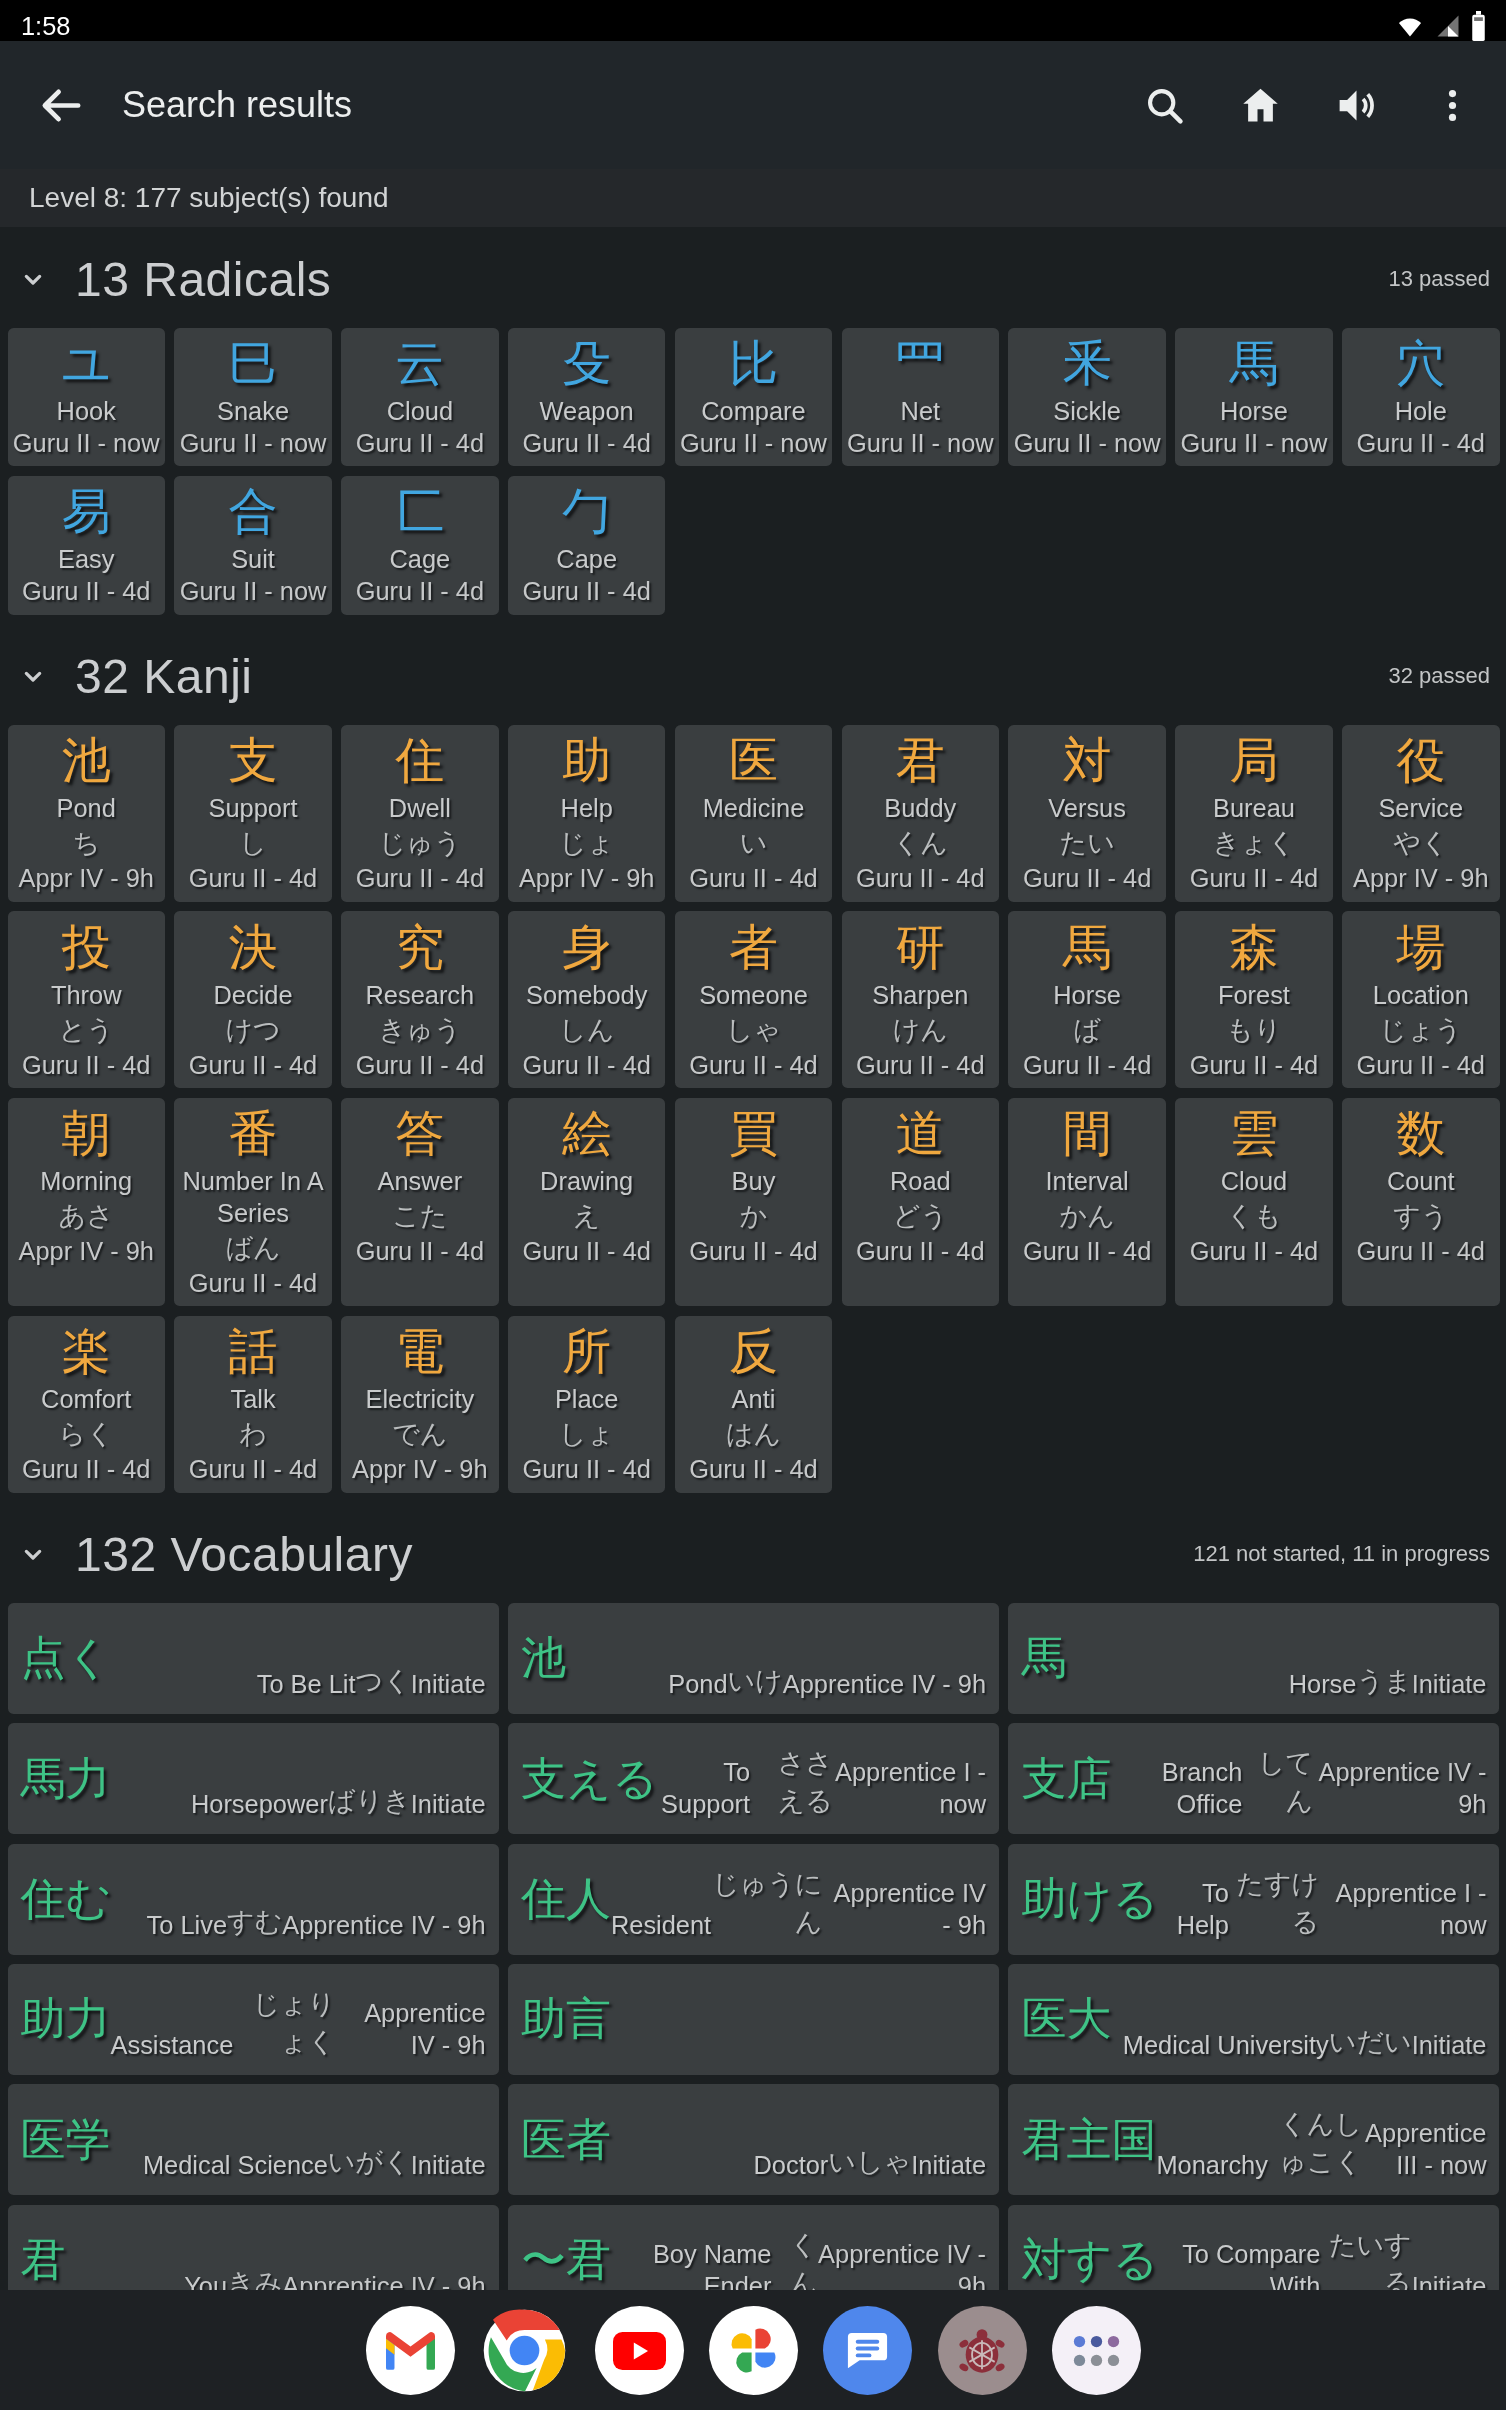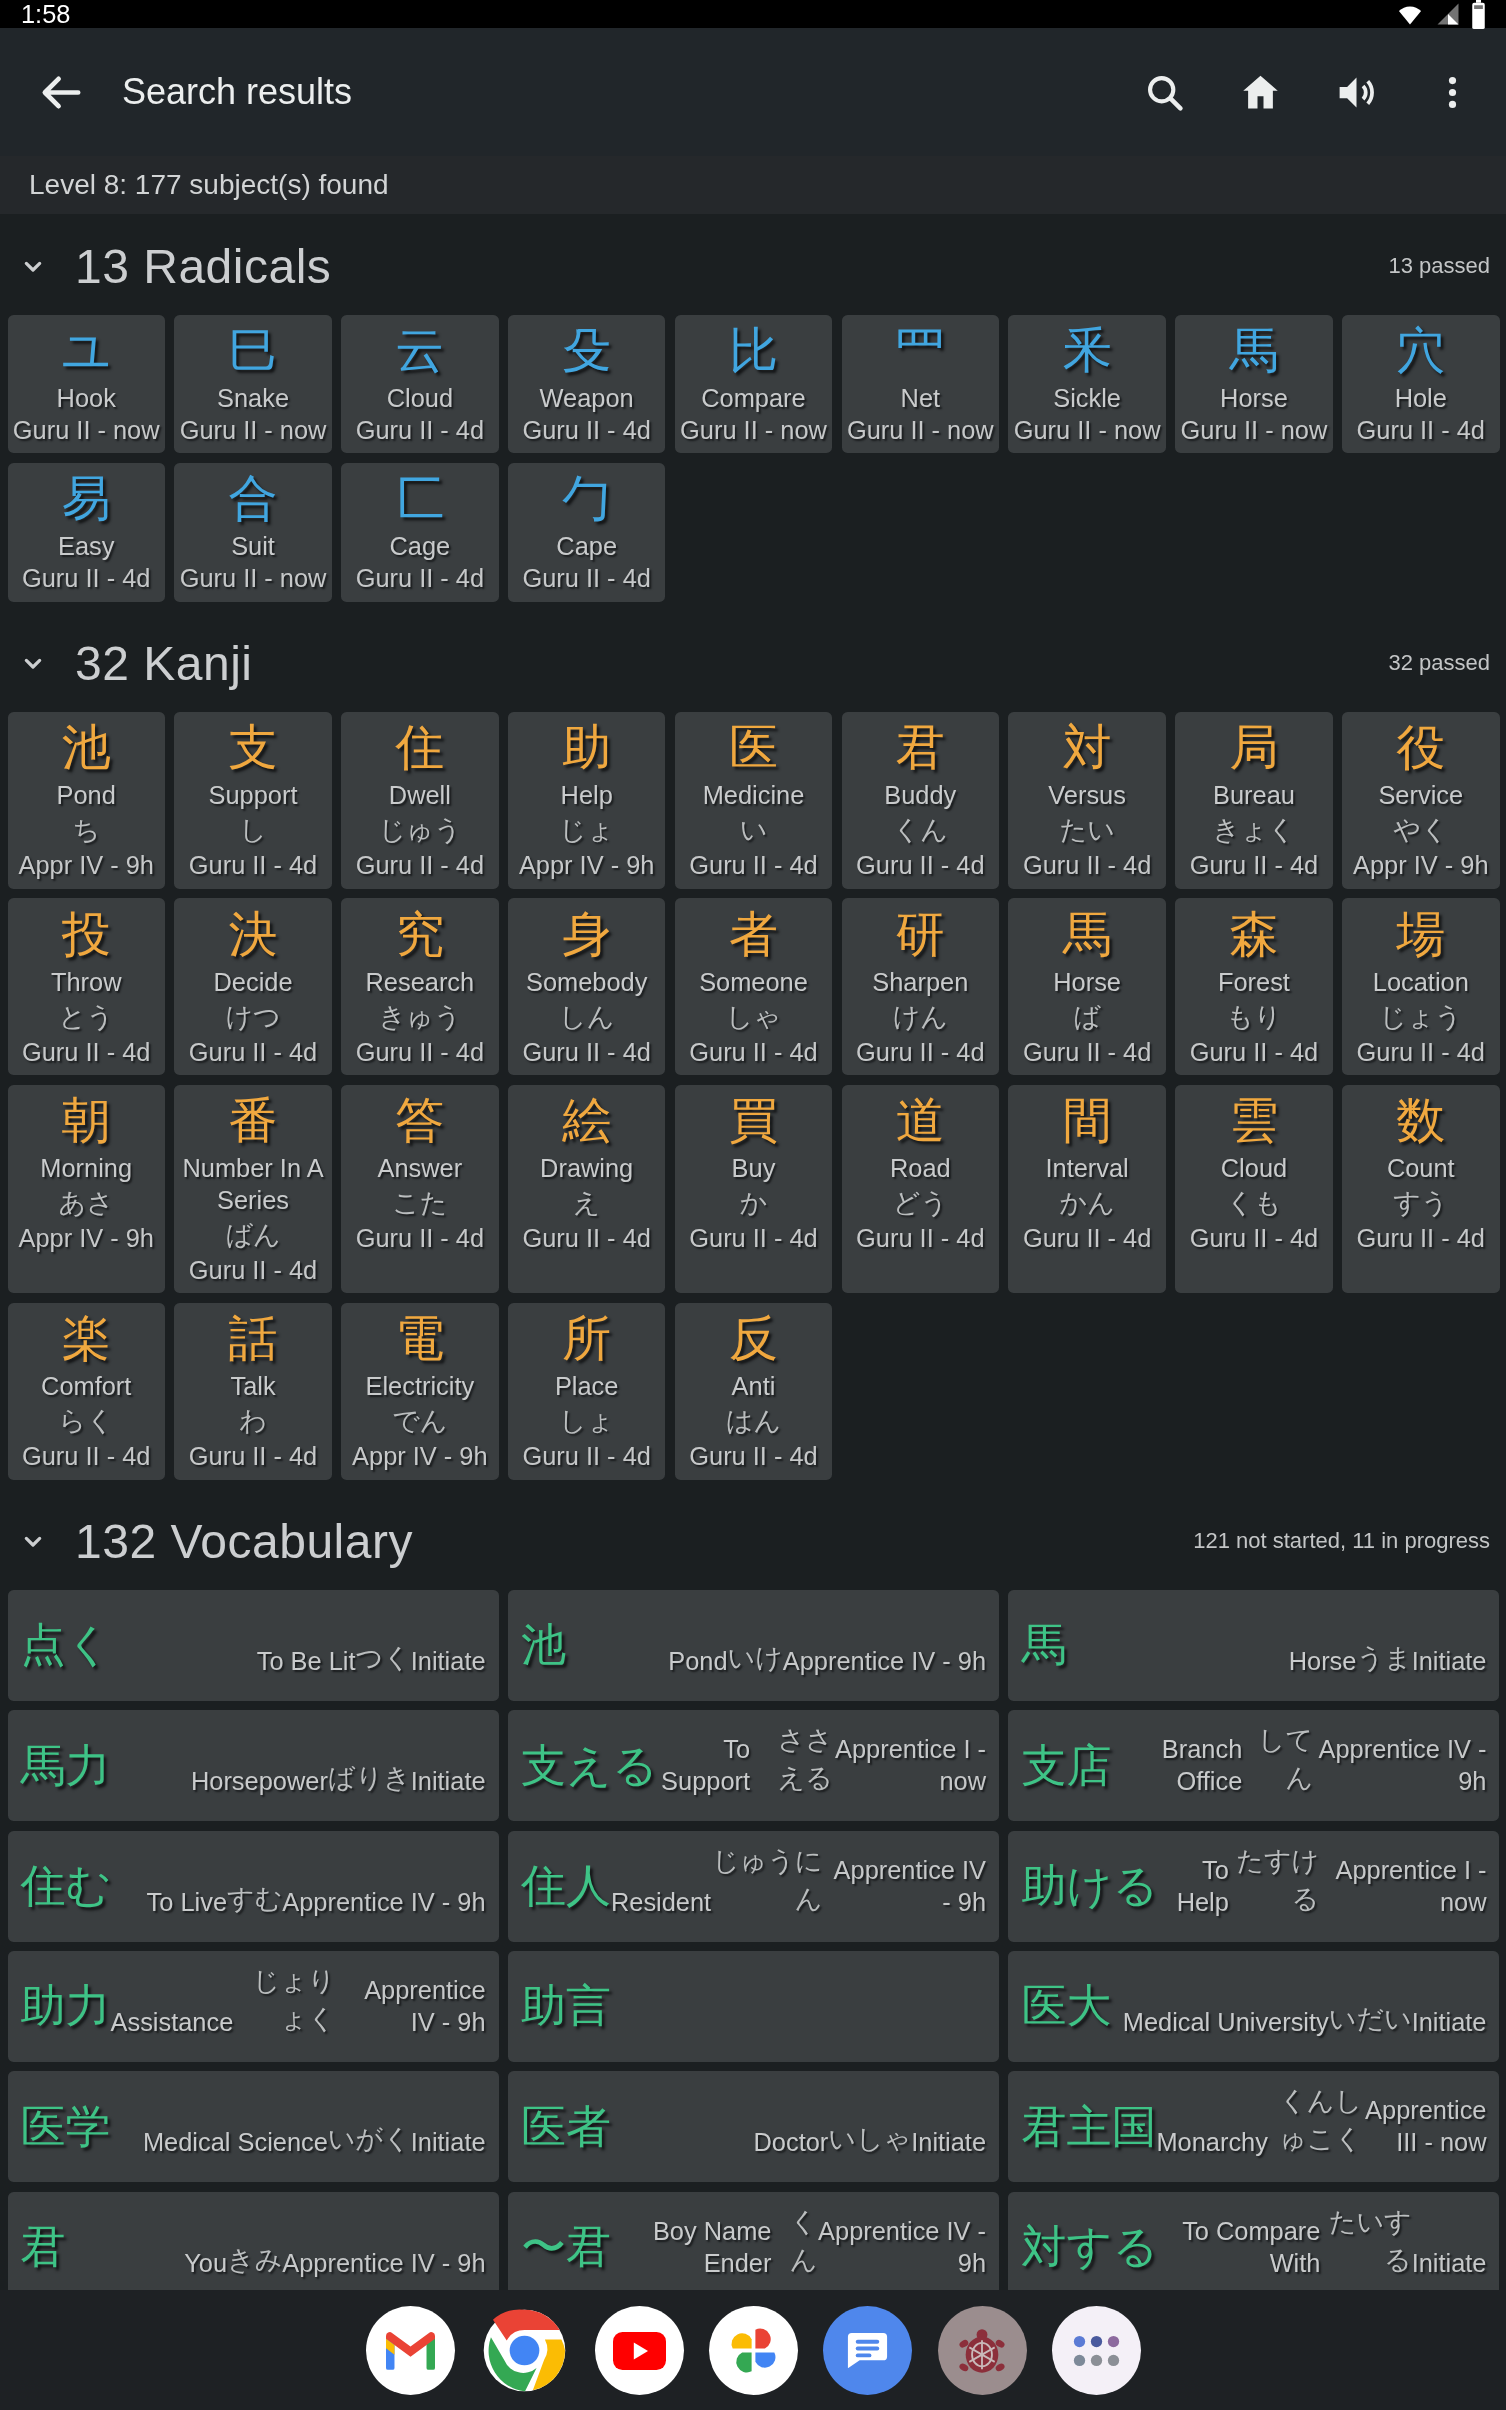--- a/index.html
+++ b/index.html
@@ -3,21 +3,21 @@
 <meta charset="utf-8">
 <style>
   * { margin:0; padding:0; box-sizing:border-box; }
   html,body { width:1507px; height:2411px; overflow:hidden; }
   body {
     font-family:"Liberation Sans", sans-serif;
     background:#1b1f21; color:#c9cbcc; position:relative;
   }
   
   .status-bar {
-    height:28px; background:#000; display:flex; align-items:center;
+    height:41px; background:#000; display:flex; align-items:flex-end;
     justify-content:space-between; padding:0 21px; color:#fff;
   }
   .status-time { font-size:25.4px; }
   .status-icons { display:flex; align-items:center; gap:9.4px; }
   
   .app-bar {
     height:128px; background:#21262a; display:flex; align-items:center;
     padding:0 28px; color:#eceeee;
   }
   .back-btn { width:68px; height:68px; display:flex; align-items:center; justify-content:center; }
@@ -50,21 +50,21 @@
   .kan-card { min-height:173px; }
   .char {
     font-size:49px; line-height:60px; text-shadow:2.8px 2.8px 2.8px rgba(10,12,13,.85);
   }
   .rad-char { color:#41a6e0; }
   .kan-char { color:#f0a83f; }
   .meaning { font-size:25.4px; line-height:32px; color:#c9cbcc; margin-top:1.9px; text-shadow:1.9px 1.9px 1.9px rgba(10,12,13,.7); }
   .reading { font-size:27px; line-height:38px; color:#babdbe; text-shadow:1.9px 1.9px 1.9px rgba(10,12,13,.7); }
   .srs { font-size:25.4px; line-height:32px; color:#c6c8c9; text-shadow:1.9px 1.9px 1.9px rgba(10,12,13,.7); }
   
-  .voc-card { display:flex; align-items:stretch; justify-content:space-between; padding:22px 13px; }
+  .voc-card { display:flex; align-items:stretch; justify-content:space-between; padding:12px 13px; }
   .voc-char {
     color:#3ec386; font-size:45px; display:flex; align-items:center;
     text-shadow:2.8px 2.8px 2.8px rgba(10,12,13,.85); white-space:nowrap;
   }
   .voc-right {
     display:flex; flex-direction:row; align-items:flex-end; justify-content:space-between;
     text-align:right; padding:1.9px 0;
   }
   .voc-right .meaning { margin-top:0; }
   

